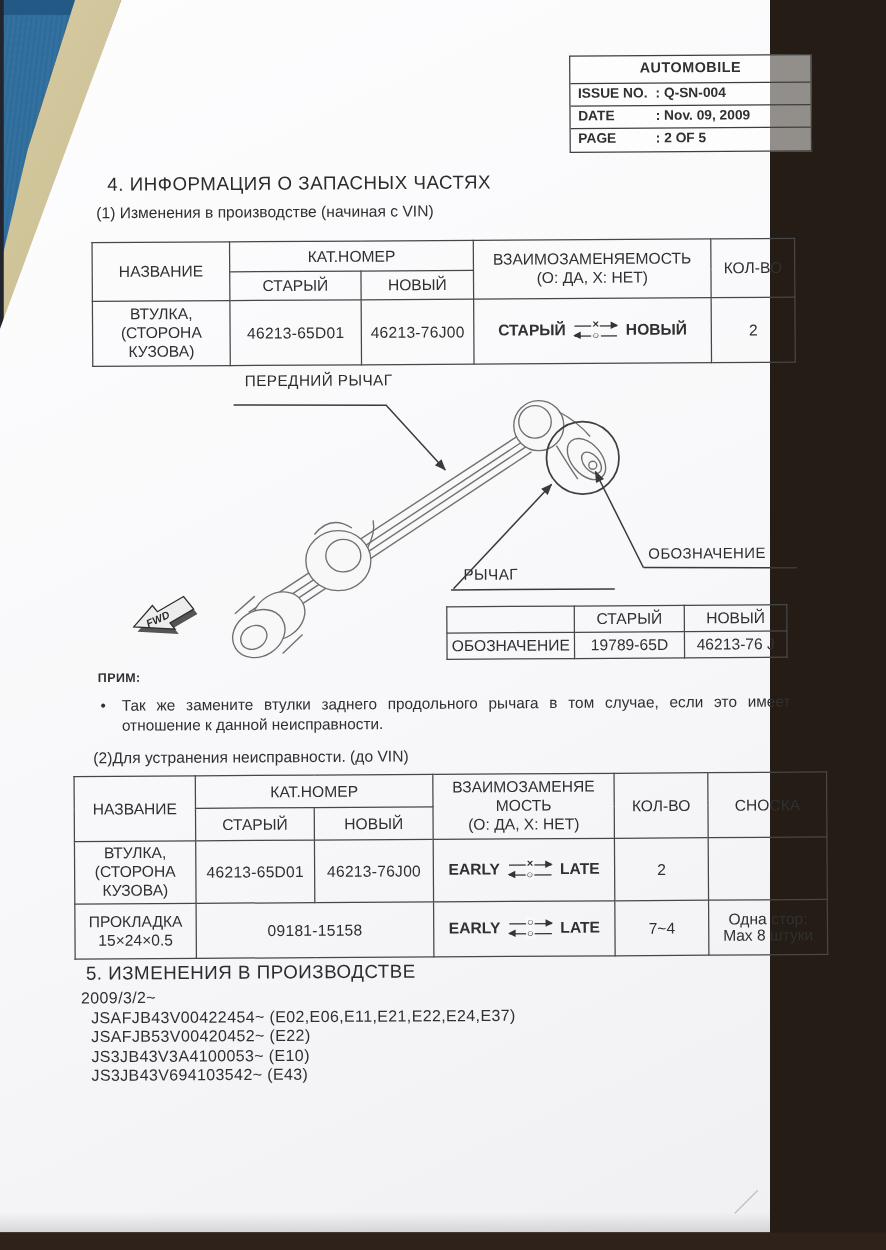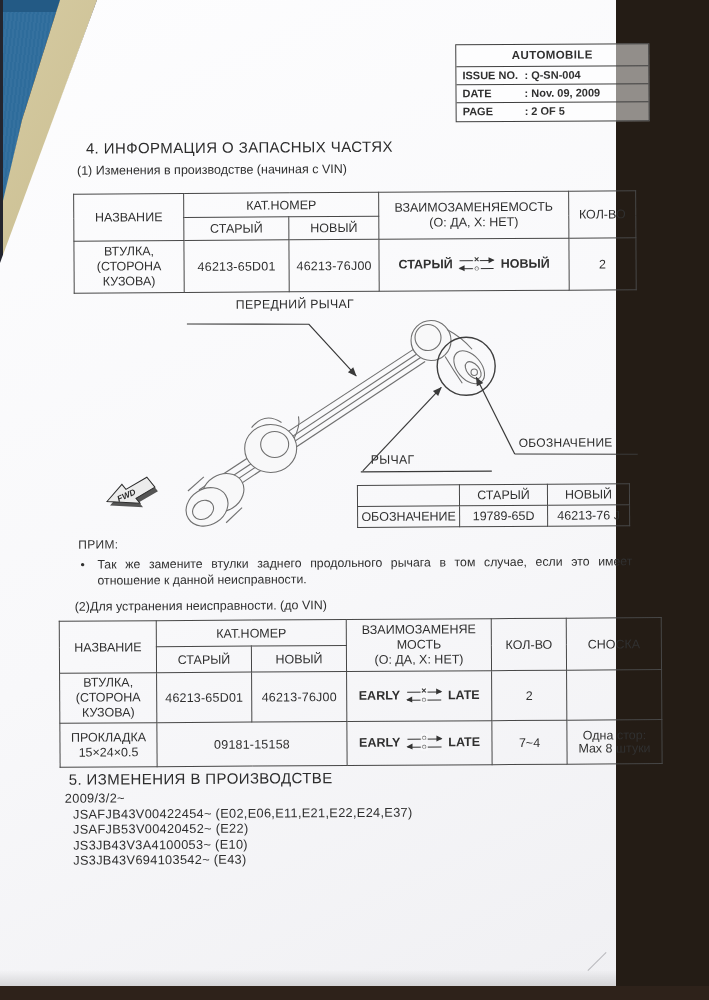--- a/index.html
+++ b/index.html
@@ -36,21 +36,21 @@
   
   .hbox { left:458px; top:45px; width:194px; border:1.6px solid #3f3f3f; background:rgba(255,255,255,.5); }
   .hbox .hb-title { height:22px; line-height:21px; text-align:center; font-weight:bold; font-size:11.5px; letter-spacing:.4px; border-bottom:1.4px solid #3f3f3f; }
   .hbox .hb-row { display:flex; height:18px; line-height:17px; font-weight:bold; font-size:11px; border-bottom:1.4px solid #3f3f3f; padding-left:6px; }
   .hbox .hb-row:last-child { border-bottom:none; }
   .hbox .hb-label { width:62px; }
 
   
   .s-title { font-size:15px; letter-spacing:.4px; color:#2c2c2c; }
   .s-sub { font-size:12.5px; }
-  .note-title { font-size:12px; letter-spacing:.3px; }
+  .note-title { font-size:10px; letter-spacing:.3px;font-weight:bold; }
   .note-line { display:flex; width:552px; font-size:12.3px; line-height:16px; }
   .note-line .bullet { width:17px; flex:none; }
   .note-line .txt { text-align:justify; }
 
   
   table.dt { border-collapse:collapse; table-layout:fixed; background:transparent; }
   table.dt td { border:1.5px solid #474747; font-size:12.5px; text-align:center; vertical-align:middle; padding:2px 3px; color:#303030; }
   .t1 { left:75px; top:192px; width:562px; }
   .t2 { left:58px; top:619px; width:602px; }
   td.name-cell { text-align:left; padding-left:6px; font-size:12.3px; line-height:15px; }
@@ -144,21 +144,21 @@
       <td class="part-num">46213-65D01</td>
       <td class="part-num">46213-76J00</td>
       <td class="inter-cell">
         <span>СТАРЫЙ</span><span class="ichg"><span class="ia top"></span><span class="ia bot"></span><span class="imark top">×</span><span class="imark bot">○</span></span><span>НОВЫЙ</span>
       </td>
       <td>2</td>
     </tr>
   </tbody>
       </table>
 
-  <div class="abs dlabel" style="left:197px; top:297px;margin-left:40px;">ПЕРЕДНИЙ РЫЧАГ</div>
+  <div class="abs dlabel" style="left:197px; top:297px;">ПЕРЕДНИЙ РЫЧАГ</div>
   <div class="abs dlabel" style="left:371px; top:453px;">РЫЧАГ</div>
   <div class="abs dlabel" style="left:519px; top:437px; font-size:12px;">ОБОЗНАЧЕНИЕ</div>
 
   <svg class="abs" style="left:95px; top:296px;" width="558" height="268" viewBox="0 0 558 268">
     <defs>
       <marker id="ah" markerWidth="9" markerHeight="7" refX="7.5" refY="3.5" orient="auto">
         <path d="M0.5,0.5 L8,3.5 L0.5,6.5 Z" fill="#3a3a3a"></path>
       </marker>
     </defs>
 

